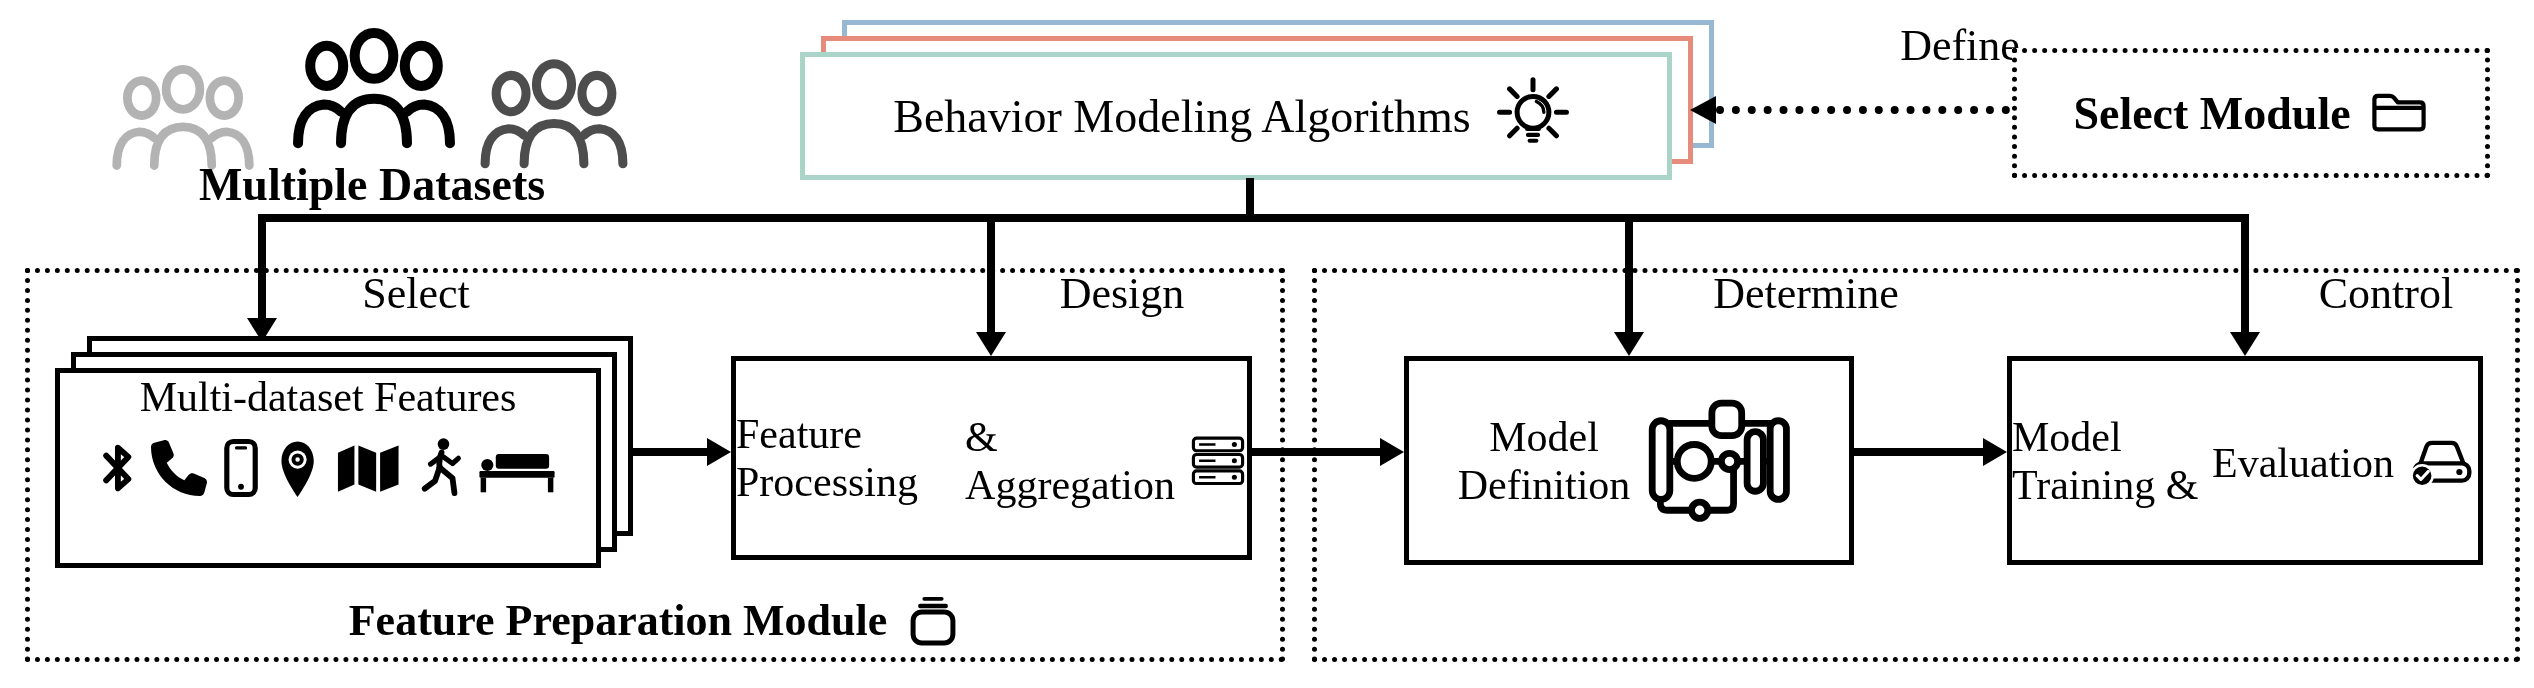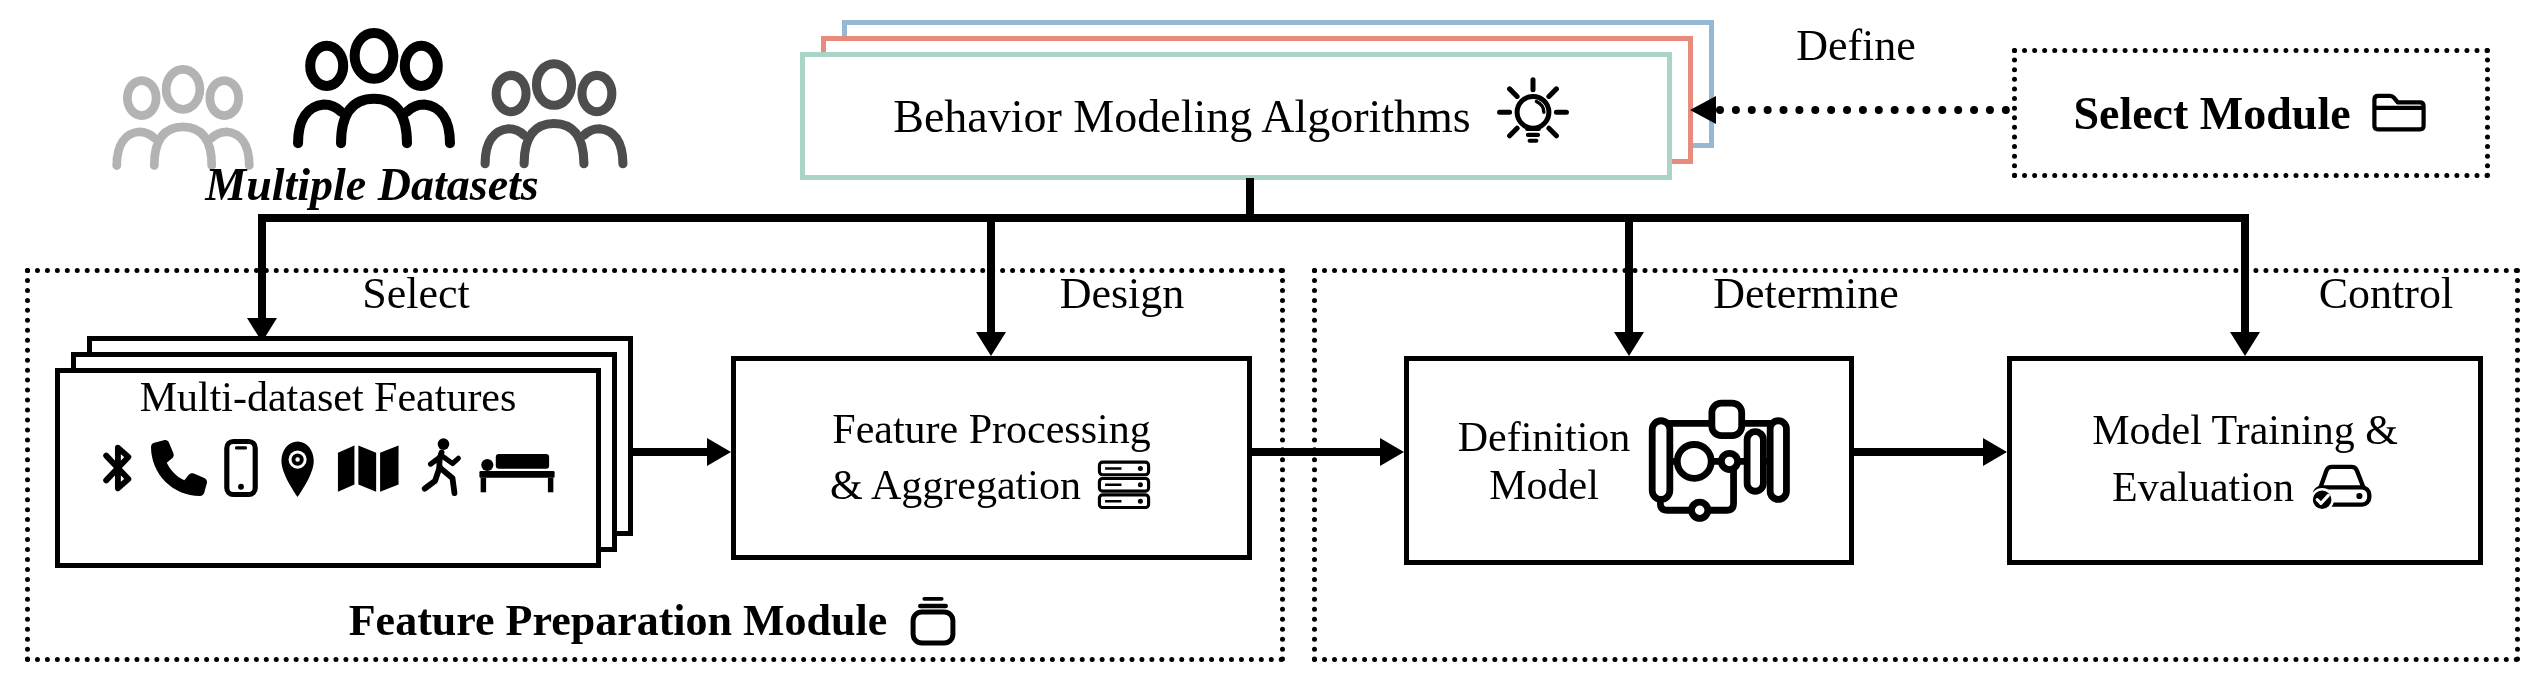--- a/index.html
+++ b/index.html
@@ -1,27 +1,27 @@
 <!DOCTYPE html>
 <html style="--card-front-border: #a9d4c7; --card-mid-border: #e78b7c; --card-back-border: #96b8d2; --people-light: #b3b3b3; --people-dark: #4d4d4d; --ink: #000000;"><head>
 <meta charset="utf-8">
 <style>
   html,body{margin:0;padding:0;background:#fff;}
   .canvas{position:relative;width:2534px;height:688px;background:#fff;overflow:hidden;
           font-family:"Liberation Serif","DejaVu Serif",serif;color:#000;}
   .abs{position:absolute;}
   .center-x{transform:translateX(-50%);}
   .label{font-size:44px;white-space:nowrap;}
-  .bold{font-weight:bold;font-style:italic;}
+  .bold{font-weight:bold;}
   
   .bma-card{position:absolute;width:872px;height:128px;background:#fff;border:5px solid;box-sizing:border-box;}
   .bma-front{display:flex;align-items:center;justify-content:center;gap:16px;font-size:46px;}
   
   .box{position:absolute;background:#fff;border:5px solid #000;box-sizing:border-box;
-       display:flex;flex-direction:column;align-items:center;justify-content:center;font-size:42px;}
+       display:flex;flex-direction:row;align-items:center;justify-content:center;font-size:42px;}
   .stack-card{position:absolute;width:546px;height:200px;background:#fff;border:5px solid #000;box-sizing:border-box;}
   
   .module{position:absolute;border:5px dotted #000;box-sizing:border-box;background:transparent;}
   .module-title{position:absolute;display:flex;align-items:center;justify-content:center;gap:18px;
                 font-size:44px;font-weight:bold;white-space:nowrap;}
   .config-box{position:absolute;border:5px dotted #000;box-sizing:border-box;background:#fff;
               display:flex;align-items:center;justify-content:center;gap:18px;font-size:46px;font-weight:bold;}
   
   .vline{position:absolute;width:8px;background:#000;}
   .hline{position:absolute;height:8px;background:#000;}
@@ -89,21 +89,21 @@
         <path d="M59,34 q9,4 9,13" stroke-width="4"></path>
         <path d="M48,67 h14 M49,74 h12 M51,81 h8" stroke-width="5"></path>
         <path d="M55,8 v12" stroke-width="6"></path>
         <path d="M15,47 h12 M83,47 h12" stroke-width="6"></path>
         <path d="M27,19 l9,9 M83,19 l-9,9" stroke-width="6"></path>
         <path d="M27,75 l9,-9 M83,75 l-9,-9" stroke-width="6"></path>
       </svg>
     </span>
   </div>
 
-  <div class="abs label center-x" style="left:1856px;top:20px">Define</div>
+  <div class="abs label center-x" style="left:1960px;top:20px">Define</div>
   <div class="ah-left" style="left:1690px;top:96px"></div>
   <div class="dotline" style="left:1716px;top:106px;width:294px"></div>
 
   <div class="config-box" style="left:2012px;top:48px;width:478px;height:130px">
     <span>Select Module</span>
     <span class="icon">
       <svg viewBox="0 0 100 82" width="60" fill="none" stroke="currentColor" stroke-linejoin="round">
         <path d="M9,63 L9,19 Q9,13 15,13 L35,13 Q39,13 41.5,16 L48,24 L85,24 Q91,24 91,30 L91,63 Q91,69 85,69 L15,69 Q9,69 9,63 Z" stroke-width="7"></path>
         <path d="M9,33 L91,33" stroke-width="7"></path>
       </svg>
@@ -220,22 +220,22 @@
     </div>
   </div>
 
   <div class="hline" style="left:1252px;top:448px;width:128px"></div>
   <div class="ah-right" style="left:1380px;top:438px"></div>
 
   <div class="module" style="left:1312px;top:268px;width:1208px;height:394px"></div>
 
   <div class="box" style="left:1404px;top:356px;width:450px;height:209px;flex-direction:row;gap:10px">
     <div style="text-align:center">
+      <div>Model</div>
       <div>Definition</div>
-      <div>Model</div>
     </div>
     <span class="icon">
       <svg viewBox="0 0 118 96" width="160" fill="none" stroke="currentColor" stroke-width="5" stroke-linejoin="round">
         <path d="M17,21 L60,21 M70,21 L100,21"></path>
         <path d="M17,49 L102,49"></path>
         <path d="M15,72 L15,80 Q15,85 20,85 L38,85 M50,85 L64,85 Q69,85 69,80 L69,55"></path>
         <rect x="9" y="19" width="13" height="58" rx="6.5" fill="#fff"></rect>
         <rect x="53" y="6" width="22" height="24" rx="7" fill="#fff"></rect>
         <circle cx="40" cy="49" r="12.5" fill="#fff"></circle>
         <circle cx="66" cy="49" r="6" fill="#fff"></circle>

